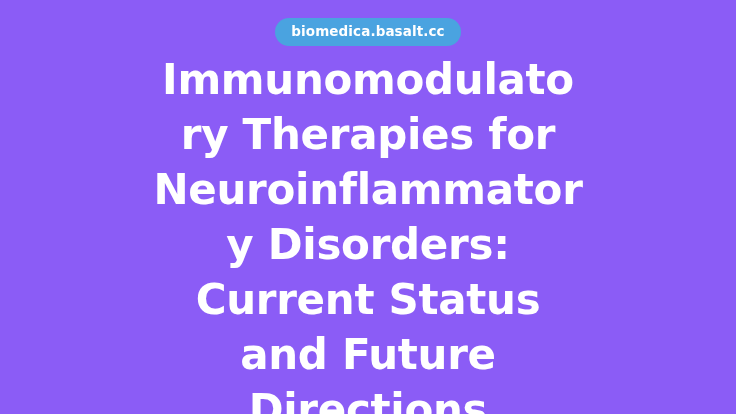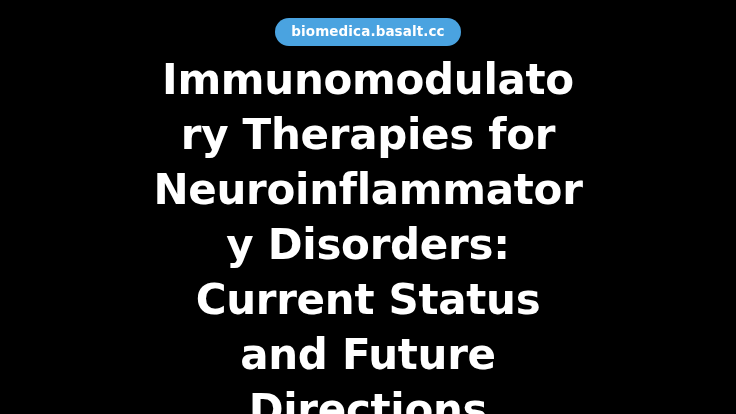--- a/index.html
+++ b/index.html
@@ -47,19 +47,19 @@
     font-size: 42px;
     line-height: 55px;
     font-weight: 700;
     letter-spacing: -0.3px;
     word-wrap: break-word;
   }
 </style>
 </head>
 <body>
 
-<div id="og-card" style="background: #000000;">
+<div id="og-card" style="background: #8b5cf6;">
 
   <div id="site-badge" style="background: rgb(74, 163, 224); color: rgb(255, 255, 255);">biomedica.basalt.cc</div>
 
   <h1 id="title-block" style="color: rgb(255, 255, 255);">Immunomodulatory Therapies for Neuroinflammatory Disorders: Current Status and Future Directions</h1>
 
 </div>
 
 </body></html>

